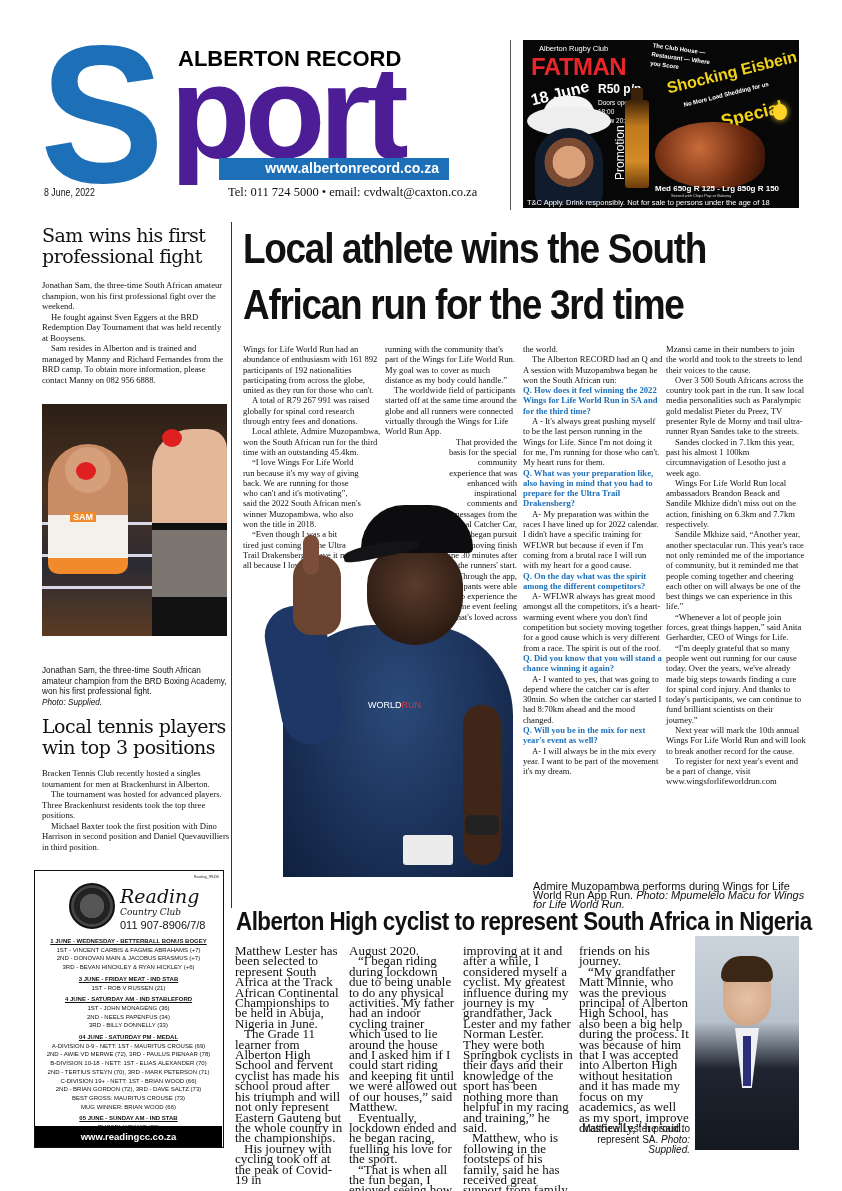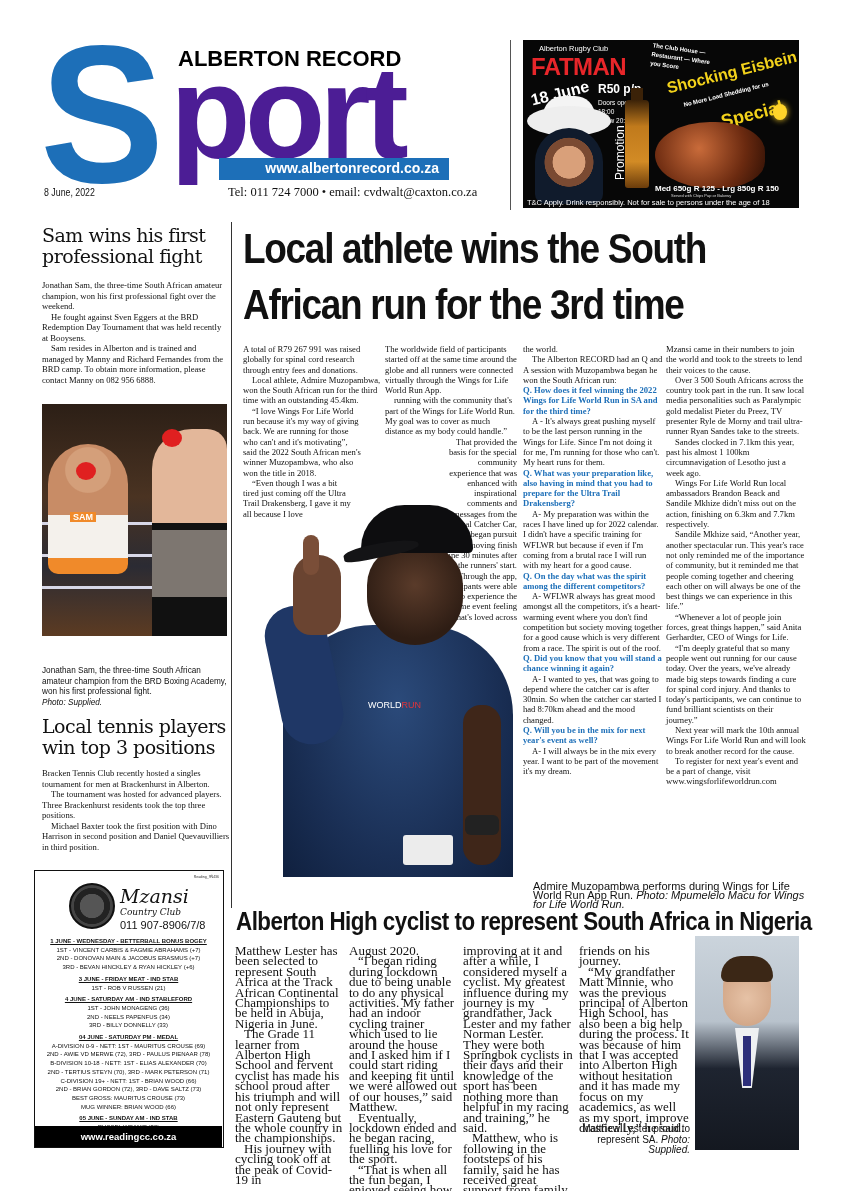--- a/index.html
+++ b/index.html
@@ -109,21 +109,21 @@
   .cyc-caption { left: 580px; top: 1124px; width: 110px; text-align: right; font-family: "Liberation Sans", sans-serif; font-size: 10px; line-height: 10.5px; }
 </style>
 </head>
 <body>
 
 <div class="abs logo-s">S</div>
 <div class="abs logo-port">port</div>
 <div class="abs logo-ar">ALBERTON RECORD</div>
 <div class="abs url-bar">www.albertonrecord.co.za</div>
 <div class="abs date">8 June, 2022</div>
-<div class="abs contact">Tel: 011 724 7000  •  email: cvdwalt@caxton.co.za</div>
+<div class="abs contact">Tel: 011 724 5000  •  email: cvdwalt@caxton.co.za</div>
 <div class="abs vrule"></div>
 
 <div class="abs ad">
   <div class="abs club">Alberton Rugby Club</div>
   <div class="abs fatman">FATMAN</div>
   <div class="abs date18">18 June</div>
   <div class="abs price">R50 p/p</div>
   <div class="abs doors">Doors open 18:00</div>
   <div class="abs show">Show 20:00</div>
   <div class="abs clubhouse" style="width:70px;">The Club House — Restaurant — Where you Score</div>
@@ -167,21 +167,21 @@
 <h2 class="abs h-serif tennis-head">Local tennis players win top 3 positions</h2>
 <div class="abs body-sm tennis-body">
   <p>Bracken Tennis Club recently hosted a singles tournament for men at Brackenhurst in Alberton.</p>
   <p>The tournament was hosted for advanced players. Three Brackenhurst residents took the top three positions.</p>
   <p>Michael Baxter took the first position with Dino Harrison in second position and Daniel Quevauvilliers in third position.</p>
 </div>
 
 <div class="abs reading">
   <div class="abs tag">Reading_9Ñ436</div>
   <div class="abs crest"></div>
-  <div class="abs name1">Mzansi</div>
+  <div class="abs name1">Reading</div>
   <div class="abs name2">Country Club</div>
   <div class="abs phone">011 907-8906/7/8</div>
   <div class="abs results">
     <div class="sec">1 JUNE - WEDNESDAY - BETTERBALL BONUS BOGEY</div>
     <div class="line">1ST - VINCENT CARBIS &amp; FAGMIE ABRAHAMS (+7)</div>
     <div class="line">2ND - DONOVAN MAIN &amp; JACOBUS ERASMUS (+7)</div>
     <div class="line">3RD - BEVAN HINCKLEY &amp; RYAN HICKLEY (+6)</div>
     <div class="sec">3 JUNE - FRIDAY MEAT - IND STAB</div>
     <div class="line">1ST - ROB V RUSSEN (21)</div>
     <div class="sec">4 JUNE - SATURDAY AM - IND STABLEFORD</div>
@@ -200,28 +200,29 @@
     <div class="sec">05 JUNE - SUNDAY AM - IND STAB</div>
     <div class="line">RUSSEL WEANIE (32)</div>
   </div>
   <div class="abs foot">www.readingcc.co.za</div>
 </div>
 
 <div class="abs col-rule"></div>
 <h1 class="abs main-head">Local athlete wins the South African run for the 3rd time</h1>
 
 <div class="abs mc1 main-col">
+  <p>Wings for Life World Run had an abundance of enthusiasm with 161 892 participants of 192 nationalities participating from across the globe, united as they run for those who can't.</p>
   <p>A total of R79 267 991 was raised globally for spinal cord research through entry fees and donations.</p>
   <p>Local athlete, Admire Muzopambwa, won the South African run for the third time with an outstanding 45.4km.</p>
   <p style="width:120px;">“I love Wings For Life World run because it's my way of giving back. We are running for those who can't and it's motivating”, said the 2022 South African men's winner Muzopambwa, who also won the title in 2018.</p>
   <p style="width:110px;">“Even though I was a bit tired just coming off the Ultra Trail Drakensberg, I gave it my all because I love</p>
 </div>
 <div class="abs mc2 main-col">
+  <p>running with the community that's part of the Wings for Life World Run. My goal was to cover as much distance as my body could handle.”</p>
   <p>The worldwide field of participants started off at the same time around the globe and all runners were connected virtually through the Wings for Life World Run App.</p>
-  <p>running with the community that's part of the Wings for Life World Run. My goal was to cover as much distance as my body could handle.”</p>
   <p style="padding-left:56px;text-align:right;">That provided the basis for the special community experience that was enhanced with inspirational comments and messages from the virtual Catcher Car, which began pursuit as a moving finish line 30 minutes after the runners' start. Through the app, participants were able to experience the same event feeling that's loved across</p>
 </div>
 
 <div class="abs runner">
   <div class="abs torso"></div>
   <div class="abs face"></div>
   <div class="abs cap"></div>
   <div class="abs brim"></div>
   <div class="abs arm"></div>
   <div class="abs hand"></div>

